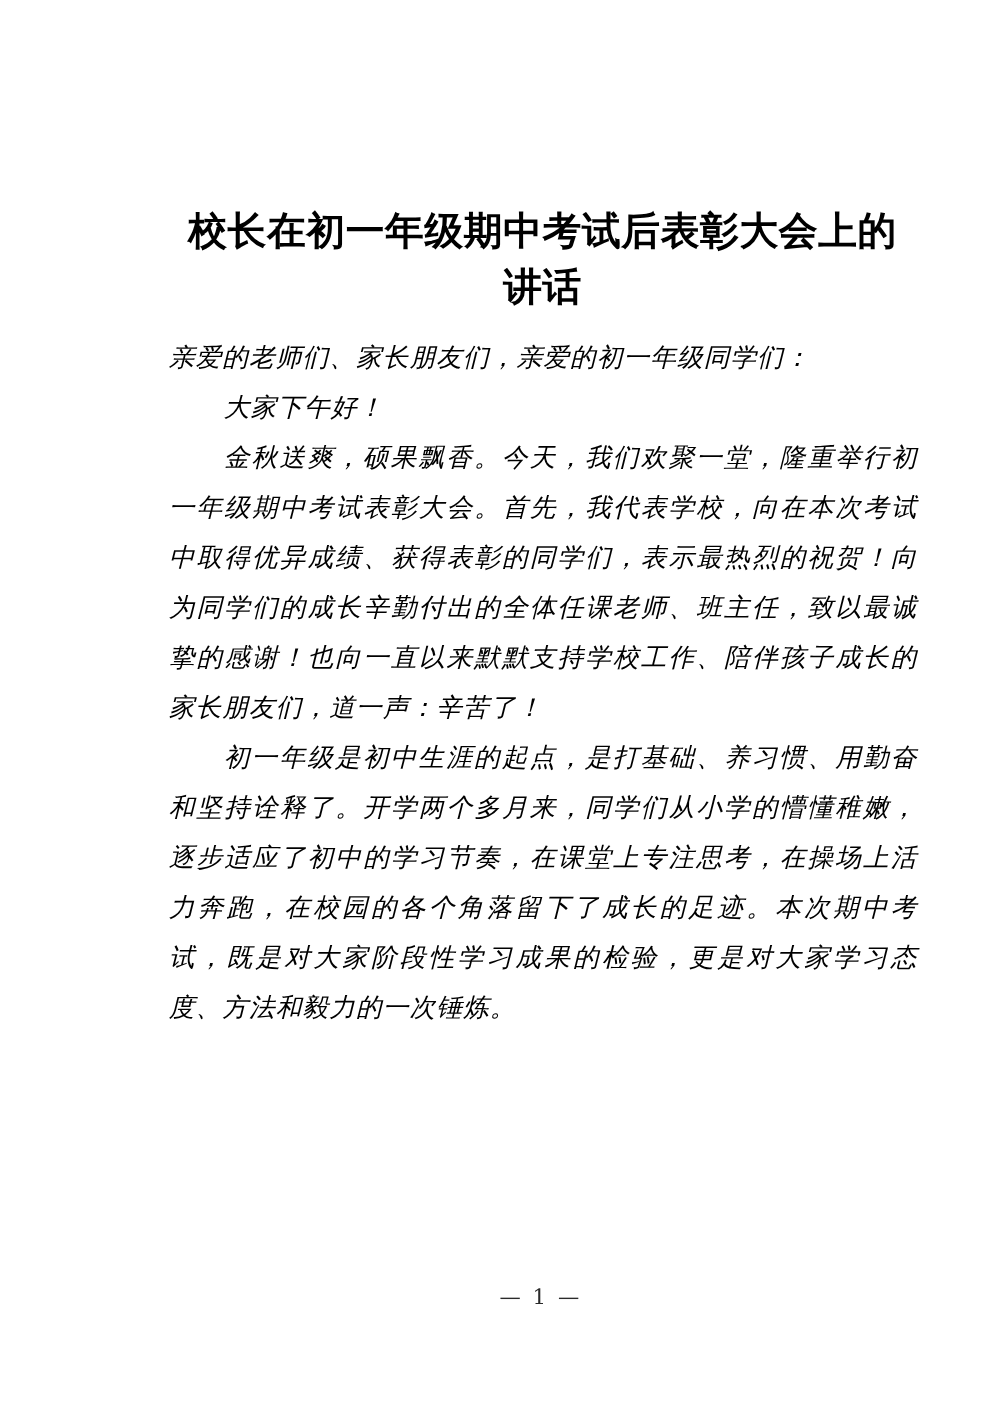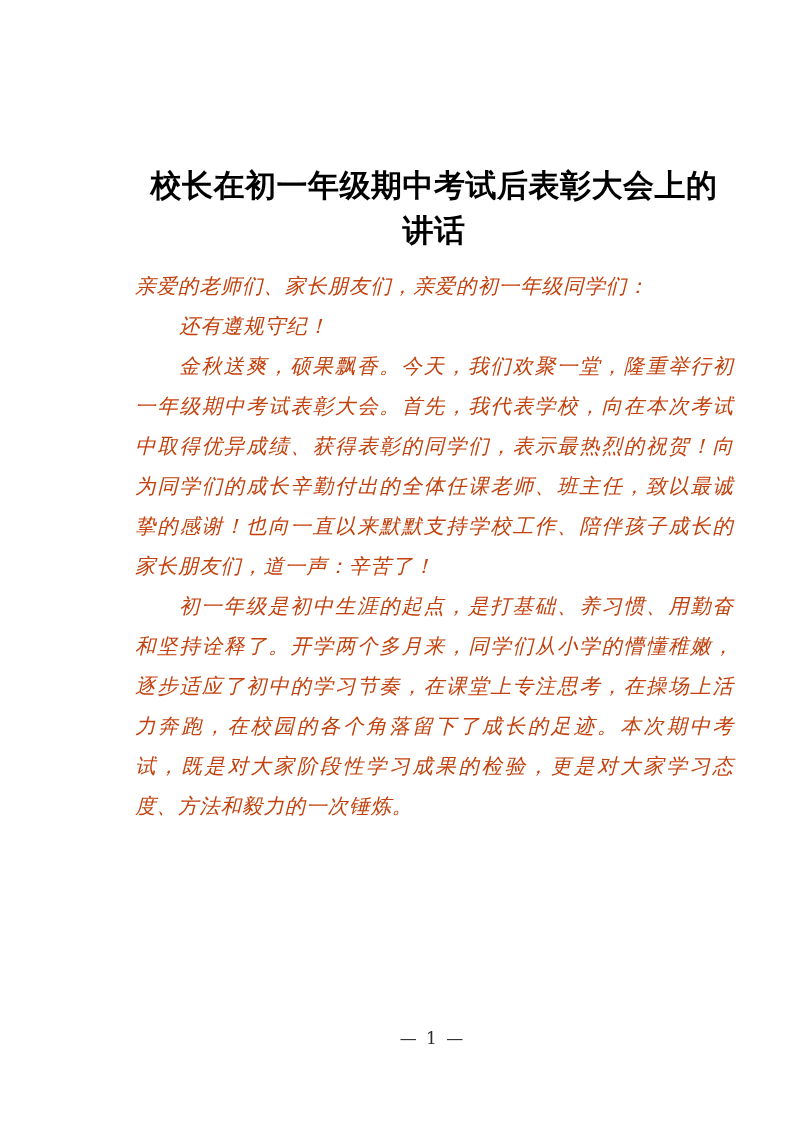--- a/index.html
+++ b/index.html
@@ -50,21 +50,21 @@
     width: 599px;
   }
 
   .para {
     font-family: "DejaVu Serif", "Liberation Serif", serif;
     font-size: 20.5px;
     line-height: 40px;
     text-align: justify;
     text-justify: inter-character;
     text-align-last: left;
-    color: #c2410c;
+    color: #000000;
     margin: 0;
     letter-spacing: 0.9px;
     font-style: italic;
   }
 
   .para.indent {
     text-indent: 2.15em;
   }
 
   
@@ -85,20 +85,20 @@
 
 <div class="page">
 
   <h1 class="doc-title">
     <span>校长在初一年级期中考试后表彰大会上的</span><br>
     <span>讲话</span>
   </h1>
 
   <div class="body-block">
     <p class="para">亲爱的老师们、家长朋友们，亲爱的初一年级同学们：</p>
-    <p class="para indent">还有遵规守纪！</p>
+    <p class="para indent">大家下午好！</p>
     <p class="para indent">金秋送爽，硕果飘香。今天，我们欢聚一堂，隆重举行初一年级期中考试表彰大会。首先，我代表学校，向在本次考试中取得优异成绩、获得表彰的同学们，表示最热烈的祝贺！向为同学们的成长辛勤付出的全体任课老师、班主任，致以最诚挚的感谢！也向一直以来默默支持学校工作、陪伴孩子成长的家长朋友们，道一声：辛苦了！</p>
     <p class="para indent">初一年级是初中生涯的起点，是打基础、养习惯、用勤奋和坚持诠释了。开学两个多月来，同学们从小学的懵懂稚嫩，逐步适应了初中的学习节奏，在课堂上专注思考，在操场上活力奔跑，在校园的各个角落留下了成长的足迹。本次期中考试，既是对大家阶段性学习成果的检验，更是对大家学习态度、方法和毅力的一次锤炼。</p>
   </div>
 
   <div class="page-footer">— 1 —</div>
 
 </div>
 
 </body></html>

